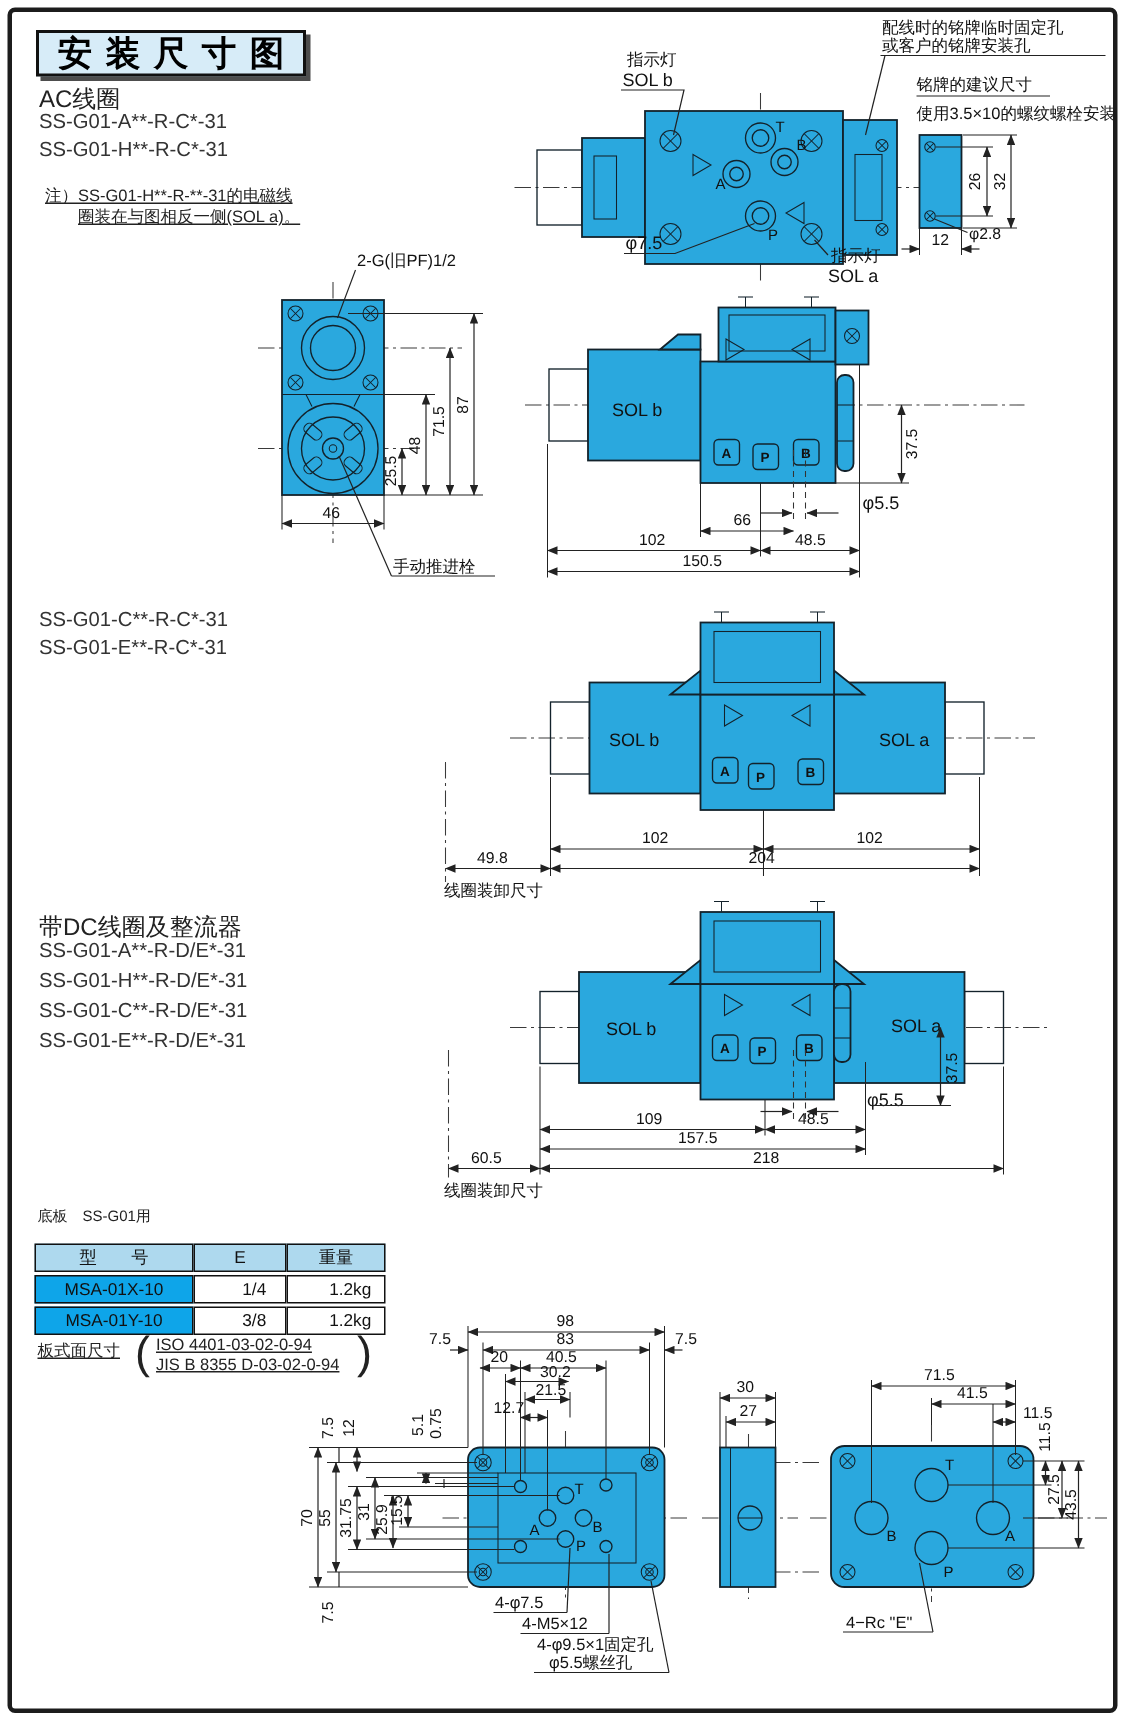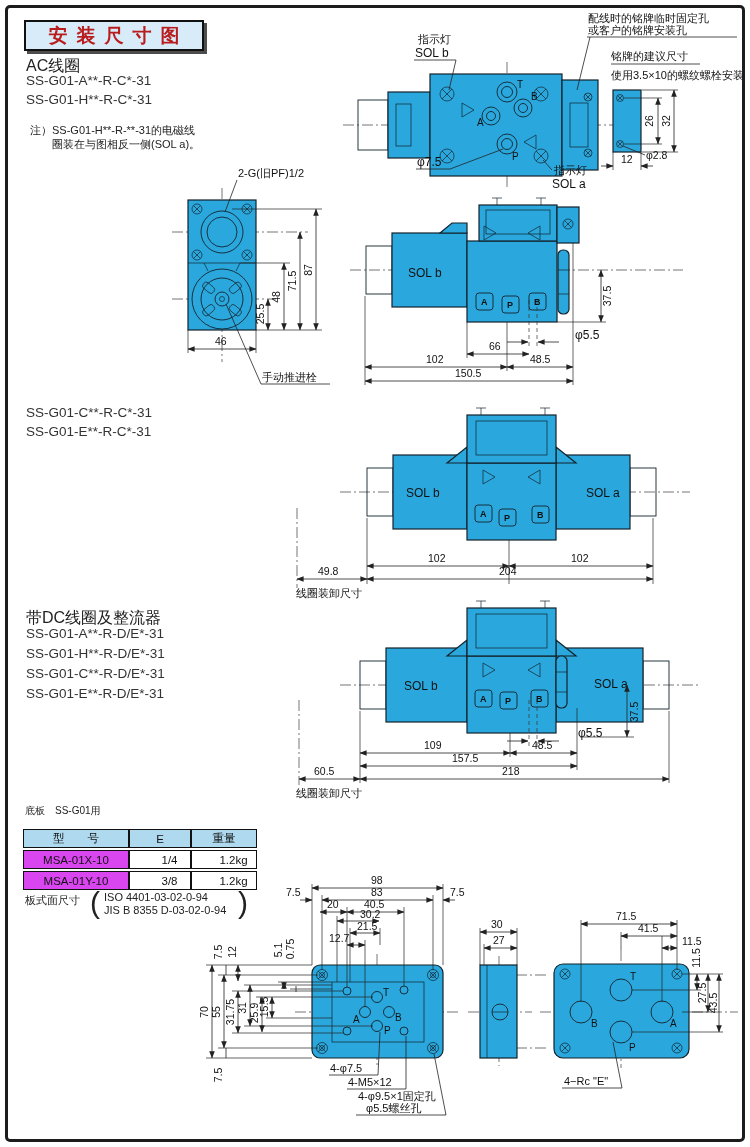--- a/index.html
+++ b/index.html
@@ -3,31 +3,31 @@
 <meta charset="utf-8">
 <style>
   html,body{margin:0;padding:0;background:#fff;}
   .page{position:relative;width:750px;height:1147px;background:#fff;
         font-family:"Liberation Sans","DejaVu Sans",sans-serif;overflow:hidden;}
   .frame{position:absolute;left:5px;top:5px;right:5px;bottom:5px;
          border:3px solid #1c1c1c;border-radius:5px;pointer-events:none;}
   .title-box{position:absolute;left:24px;top:20px;width:180px;height:31px;
          background:#d7ecf8;border:2px solid #111;box-shadow:3px 3px 0 #4d4d4d;
          display:flex;align-items:center;justify-content:center;
-         font-size:19px;font-weight:bold;letter-spacing:9px;color:#b91c1c;padding-left:9px;box-sizing:border-box;}
+         font-size:23px;font-weight:bold;letter-spacing:9px;color:#000000;padding-left:9px;box-sizing:border-box;}
   .txt{position:absolute;color:#222;white-space:nowrap;}
   .h13{font-size:16px;}
   .model{font-size:13.5px;color:#333;}
-  .note{font-size:11px;}
+  .note{font-size:11px;text-decoration:underline;}
   
   .sp-table{position:absolute;left:23px;top:827px;border-collapse:separate;border-spacing:0 2px;}
   .sp-table td,.sp-table th{border:1.5px solid #111;font-size:11.5px;font-weight:normal;
         text-align:center;height:17px;padding:0 2px;color:#111;}
   .sp-table th{background:#aed9ee;}
-  .sp-table td.mcell{background:#d946ef;}
+  .sp-table td.mcell{background:#0ea5e9;}
   .sp-table td.wcell{background:#fff;padding-left:21px;}
   .cw1{width:100px}.cw2{width:56px}.cw3{width:60px}
   .paren{position:absolute;font-size:30px;font-weight:300;color:#222;}
   
   svg{position:absolute;left:0;top:0;}
   .blk{fill:#2aa8de;stroke:#13222b;stroke-width:1.2;}
   .thin{fill:none;stroke:#13222b;stroke-width:0.9;}
   .thin2{fill:none;stroke:#13222b;stroke-width:0.7;}
   .cl{stroke:#3a3a3a;stroke-width:0.7;stroke-dasharray:11 3 2 3;fill:none;}
   .dsh{stroke:#333;stroke-width:0.7;stroke-dasharray:4 3;fill:none;}

